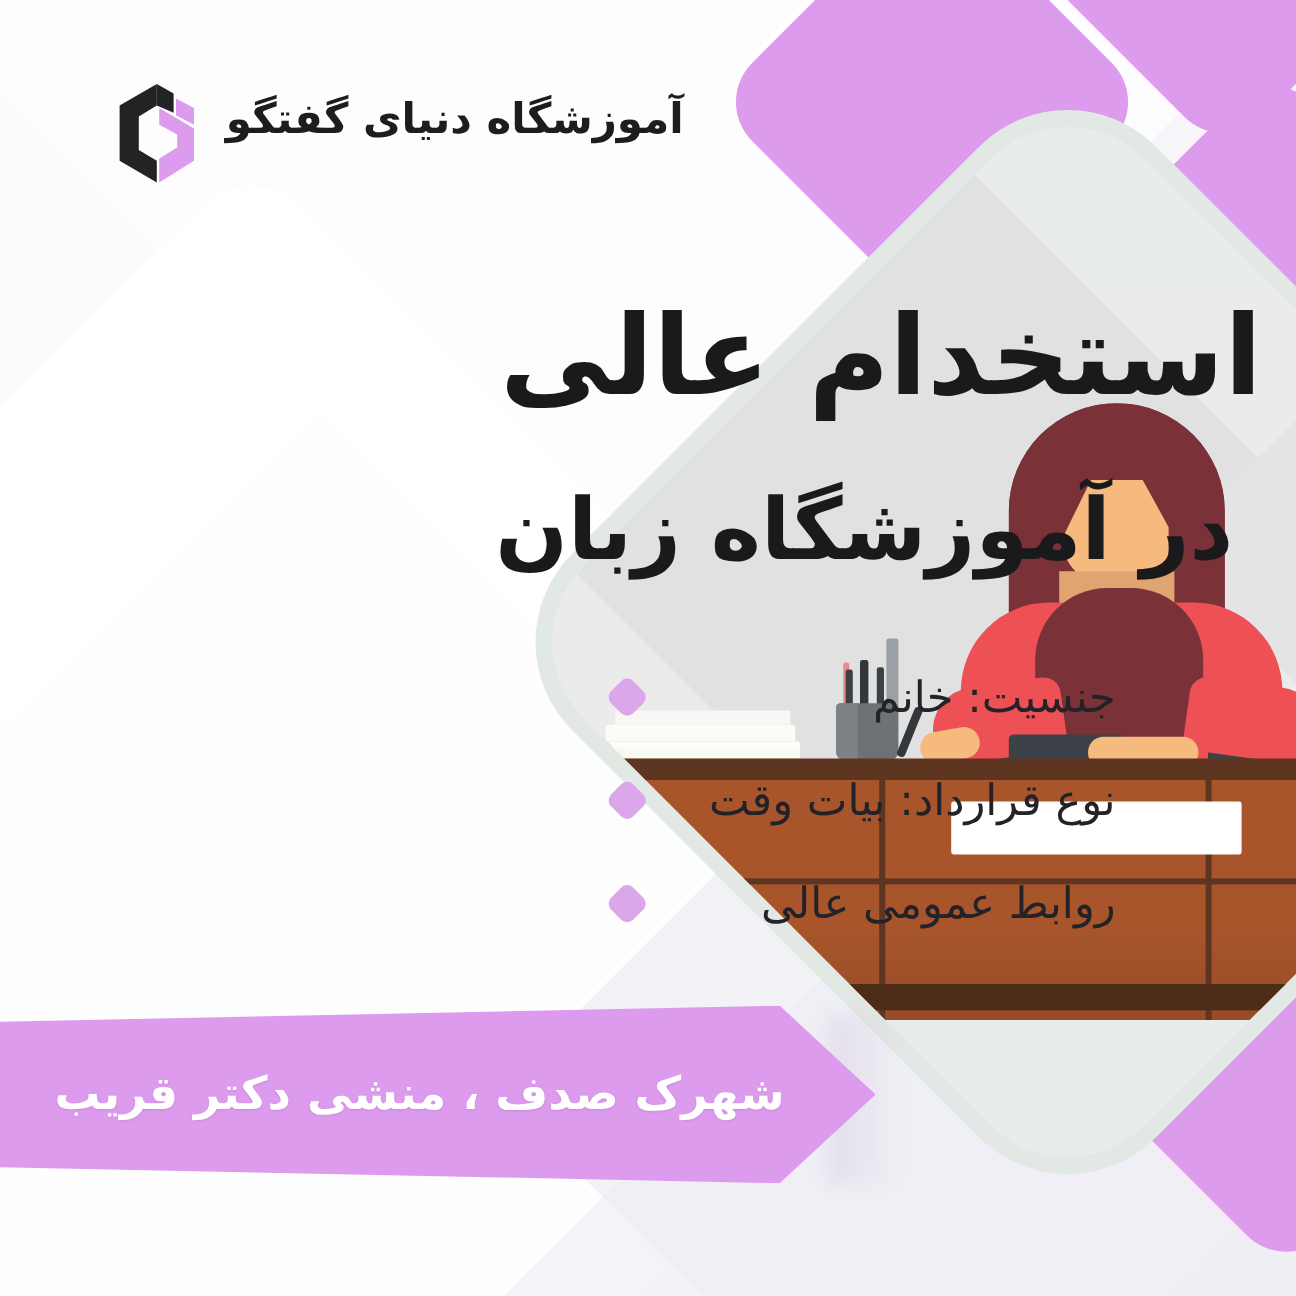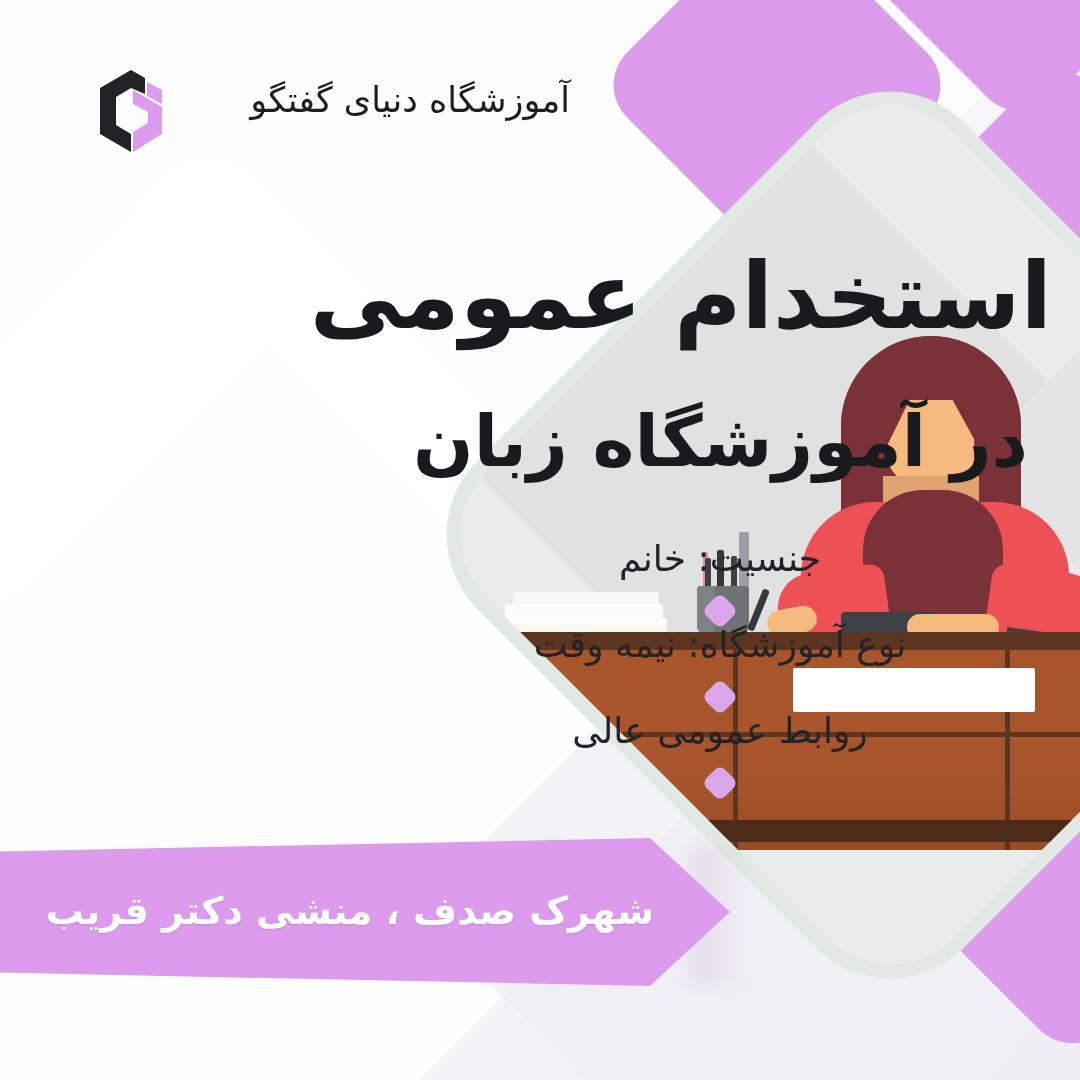--- a/index.html
+++ b/index.html
@@ -118,36 +118,36 @@
   .hand-r{position:absolute;left:452px;top:374px;width:92px;height:26px;background:#f6b97e;border-radius:14px;}
   .pen-hand{position:absolute;left:300px;top:348px;width:7px;height:44px;background:#33383d;border-radius:3px;transform:rotate(22deg);}
   .tablet{position:absolute;left:386px;top:372px;width:96px;height:26px;background:#3d4248;border-radius:4px;}
 
   
   #logo{position:absolute;left:92px;top:68px;width:78px;height:86px;}
 
   
   #brand{
     position:absolute;right:510px;top:80px;
-    font-size:35px;font-weight:400;color:#1d1d1f;
+    font-size:35px;font-weight:700;color:#1d1d1f;
     letter-spacing:0;white-space:nowrap;direction:rtl;
   }
   #title{
     position:absolute;right:28px;top:182px;
     font-size:92px;font-weight:800;color:#1a1a1c;
     line-height:1.15;white-space:nowrap;direction:rtl;
   }
   #subtitle{
     position:absolute;right:52px;top:340px;
     font-size:71px;font-weight:800;color:#1a1a1c;
     line-height:1.2;white-space:nowrap;direction:rtl;
   }
 
   #bullets{position:absolute;right:150px;top:538px;width:420px;direction:rtl;}
-  .bullet-row{display:flex;align-items:center;justify-content:flex-start;height:86px;flex-direction:column;}
+  .bullet-row{display:flex;align-items:center;justify-content:flex-start;height:86px;}
   .bullet-row .label{
     font-size:36px;font-weight:500;color:#232327;white-space:nowrap;
   }
   .bullet-dot{
     width:26px;height:26px;background:#dca6ea;border-radius:7px;
     transform:rotate(45deg);flex:0 0 auto;
   }
   .row1 .label{margin-right:0;}
   .b-spacer{flex:1 1 auto;}
 
@@ -236,31 +236,31 @@
 
   <svg id="logo" viewBox="0 0 78 86">
     <path d="M39 2 L8 20 L8 66 L39 84 L39 66 L24 57 L24 29 L39 20 Z" fill="#232326"></path>
     <path d="M39 20 L39 2 L53 10 L53 26 Z" fill="#232326"></path>
     <path d="M41 22 L70 39 L70 66 L41 84 L41 64 L56 55 L56 44 L41 36 Z" fill="#dd9bee"></path>
     <path d="M55 14 L70 22 L70 36 L55 28 Z" fill="#dd9bee"></path>
   </svg>
 
   <div id="brand">آموزشگاه دنیای گفتگو</div>
 
-  <h1 id="title">استخدام عمومی</h1>
+  <h1 id="title">استخدام عالی</h1>
   <h2 id="subtitle">در آموزشگاه زبان</h2>
 
   <div id="bullets">
     <div class="bullet-row row1">
       <span class="label">جنسیت: خانم</span>
       <span class="b-spacer"></span>
       <span class="bullet-dot"></span>
     </div>
     <div class="bullet-row">
-      <span class="label">نوع آموزشگاه: نیمه وقت</span>
+      <span class="label">نوع قرارداد: بیات وقت</span>
       <span class="b-spacer"></span>
       <span class="bullet-dot"></span>
     </div>
     <div class="bullet-row">
       <span class="label">روابط عمومی عالی</span>
       <span class="b-spacer"></span>
       <span class="bullet-dot"></span>
     </div>
   </div>
 

